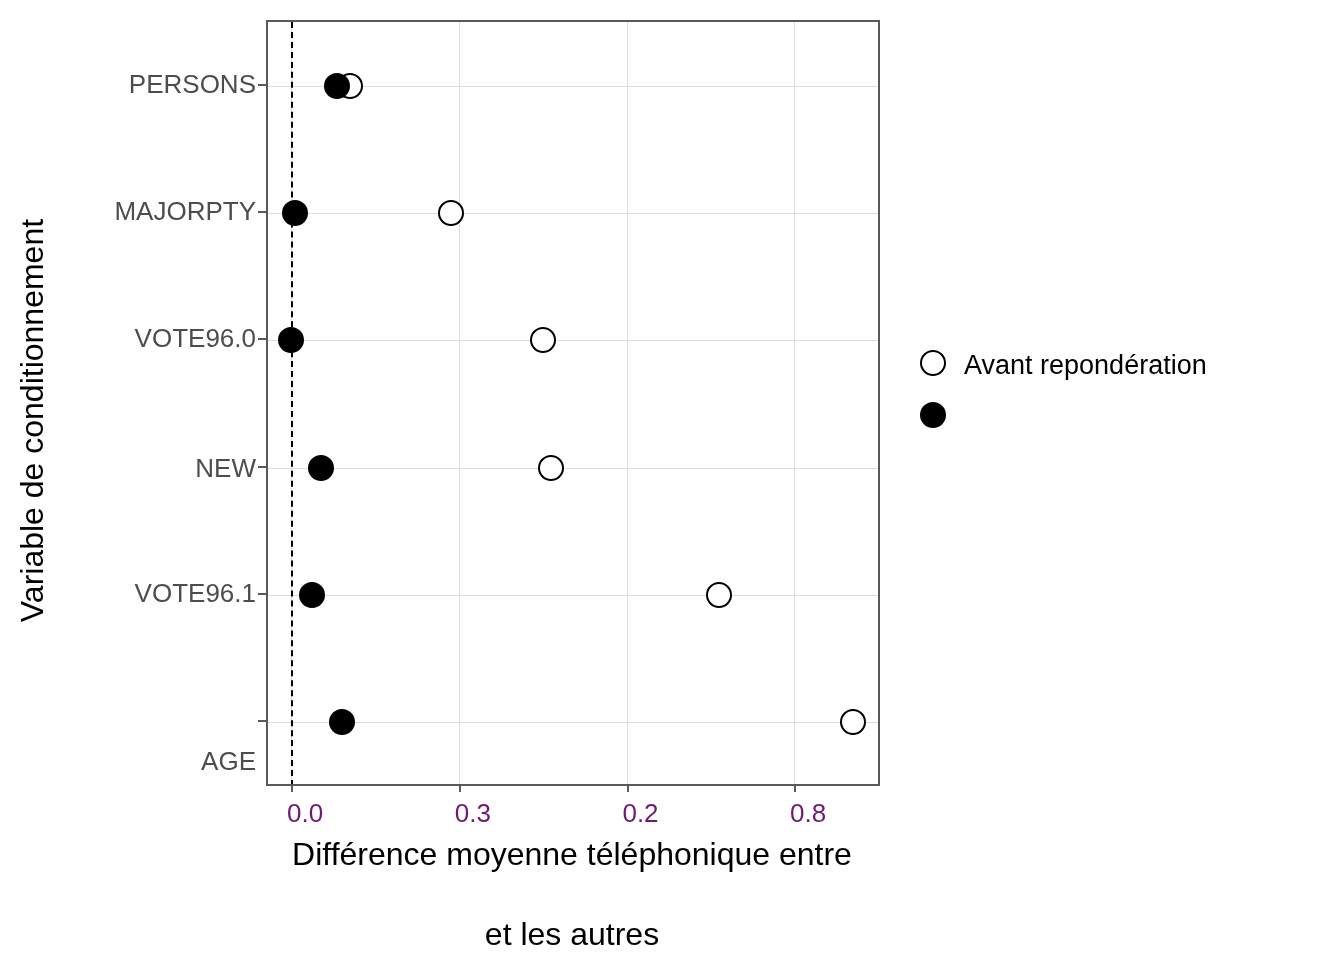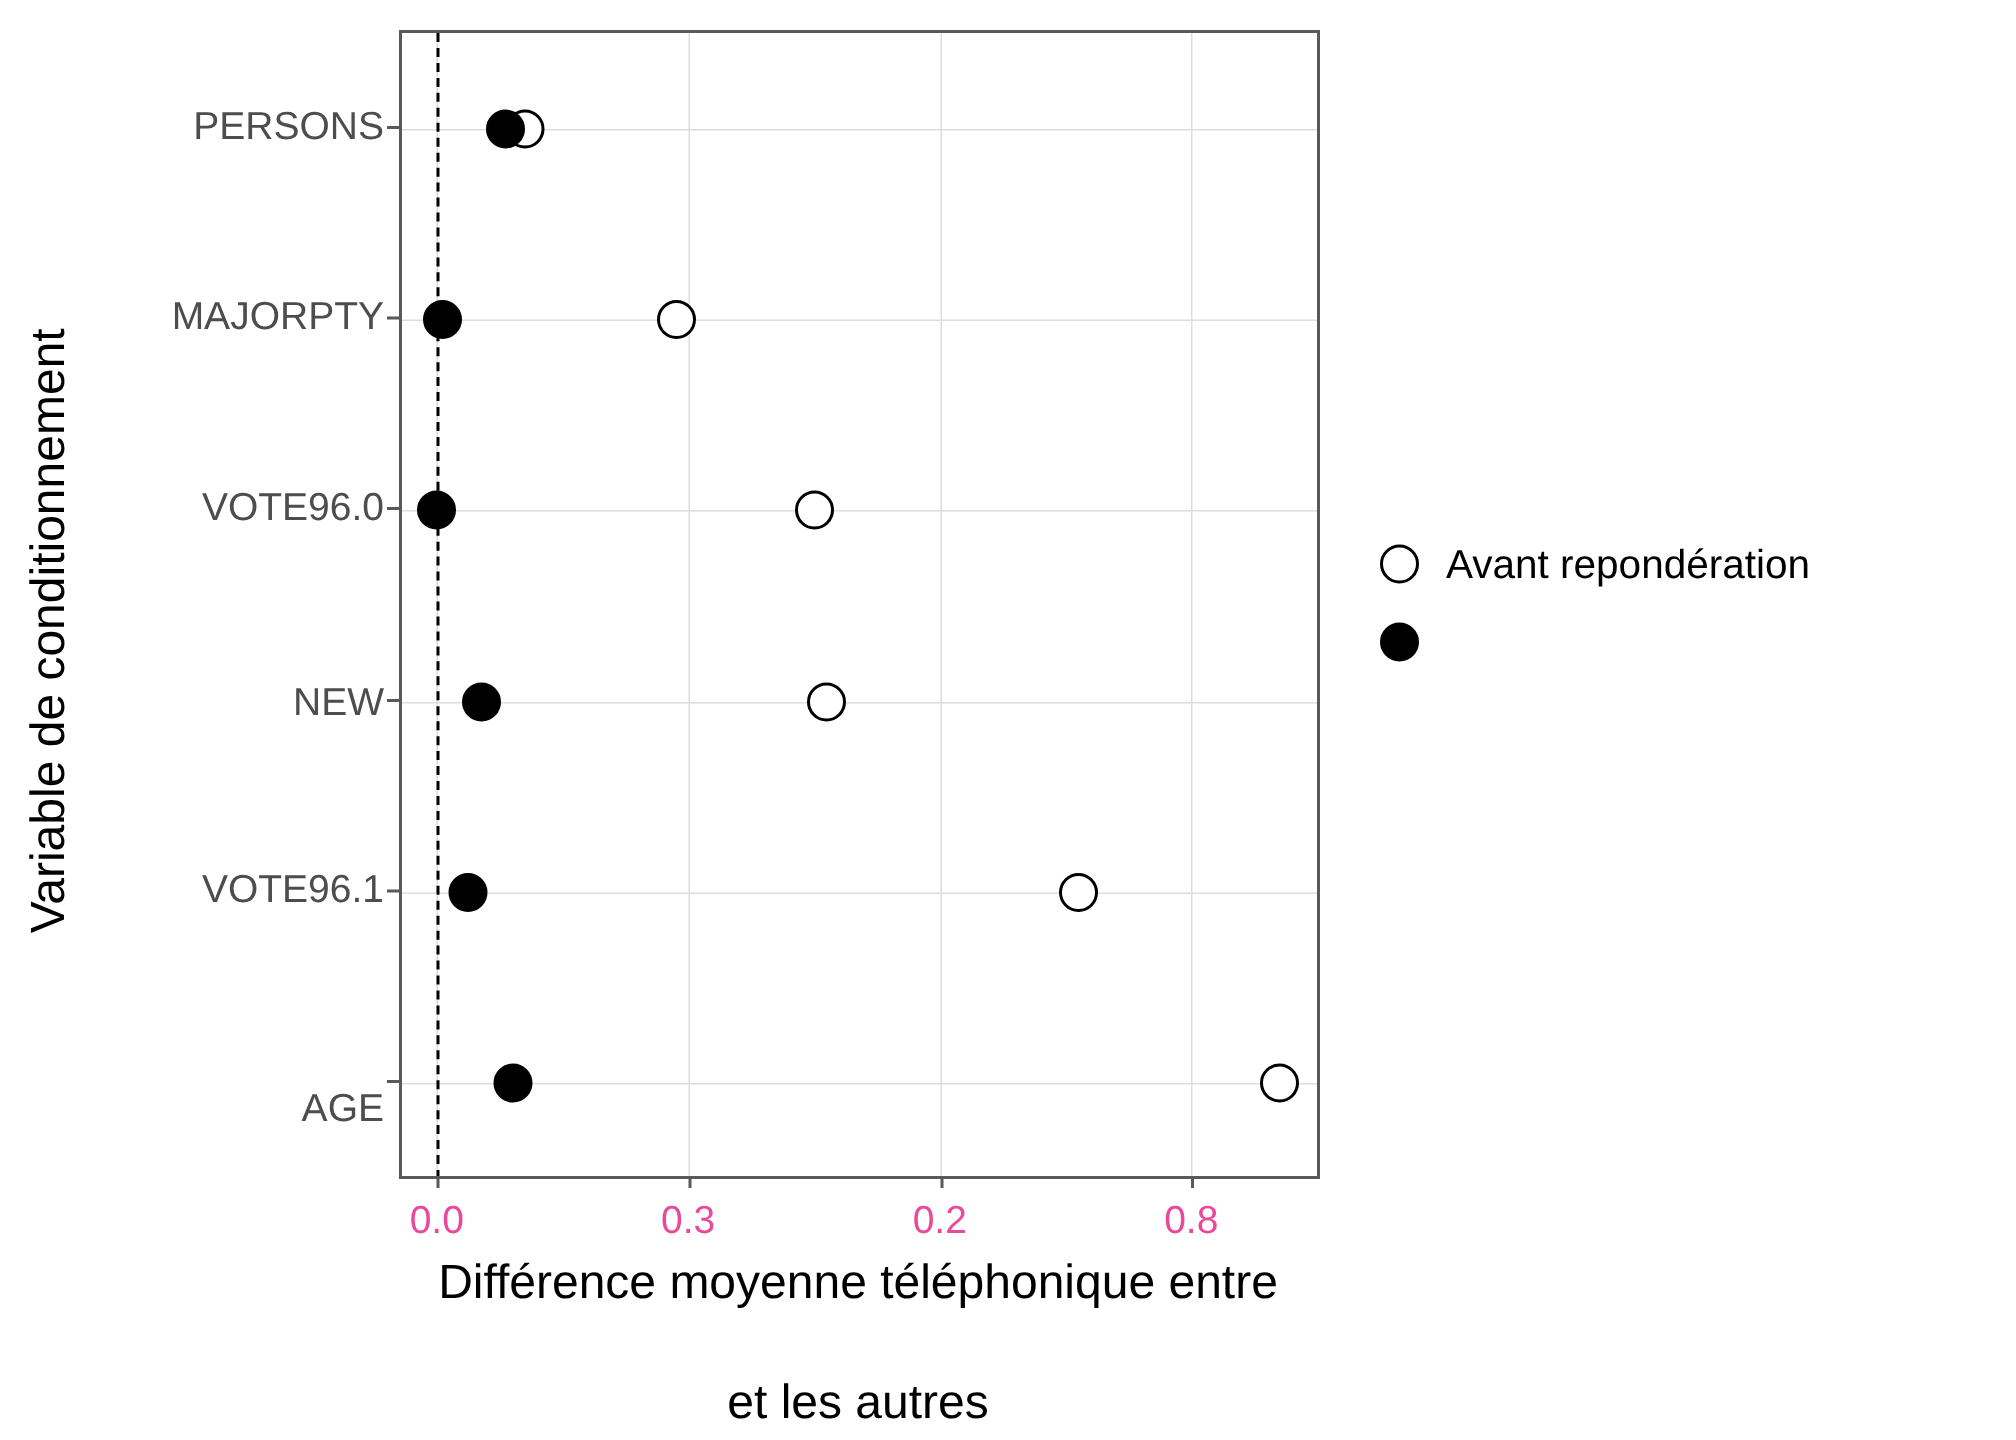--- a/index.html
+++ b/index.html
@@ -76,23 +76,24 @@
     position: absolute;
     left: 258px;
     width: 8px;
     height: 0;
     border-top: 2px solid #595959;
   }
   .tick-label-x {
     position: absolute;
     top: 798px;
     font-size: 26px;
-    color: #ec4899;
+    color: #701a75;
     transform: translateX(-50%);
     white-space: nowrap;
+    margin-left: 14px;
   }
   .tick-label-y {
     position: absolute;
     right: 1088px;
     font-size: 26px;
     color: #4d4d4d;
     transform: translateY(-50%);
     white-space: nowrap;
     text-align: right;
   }
@@ -135,21 +136,21 @@
   }
   .legend {
     position: absolute;
     left: 920px;
     top: 350px;
     font-size: 27px;
     color: #000000;
   }
   .legend-row {
     display: flex;
-    align-items: center;
+    align-items: flex-start;
     height: 52px;
   }
   .legend-swatch {
     width: 26px;
     height: 26px;
     border-radius: 50%;
     margin-right: 18px;
     box-sizing: border-box;
     flex-shrink: 0;
   }
@@ -220,21 +221,21 @@
   <div class="tick-label-x" style="left:291.2px">0.0</div>
   <div class="tick-label-x" style="left:458.8px">0.3</div>
   <div class="tick-label-x" style="left:626.5px">0.2</div>
   <div class="tick-label-x" style="left:794.2px">0.8</div>
 
   <div class="tick-label-y" style="top:83.7px">PERSONS</div>
   <div class="tick-label-y" style="top:211px">MAJORPTY</div>
   <div class="tick-label-y" style="top:338.3px">VOTE96.0</div>
   <div class="tick-label-y" style="top:468px">NEW</div>
   <div class="tick-label-y" style="top:593px">VOTE96.1</div>
-  <div class="tick-label-y" style="top:739px">AGE</div>
+  <div class="tick-label-y" style="top:761px">AGE</div>
 
   <div class="axis-title-x">
     <span>Différence moyenne téléphonique entre</span><br>
     <br>
     <span>et les autres</span>
   </div>
   <div class="axis-title-y">Variable de conditionnement</div>
 
   <div class="legend">
     <div class="legend-row">

